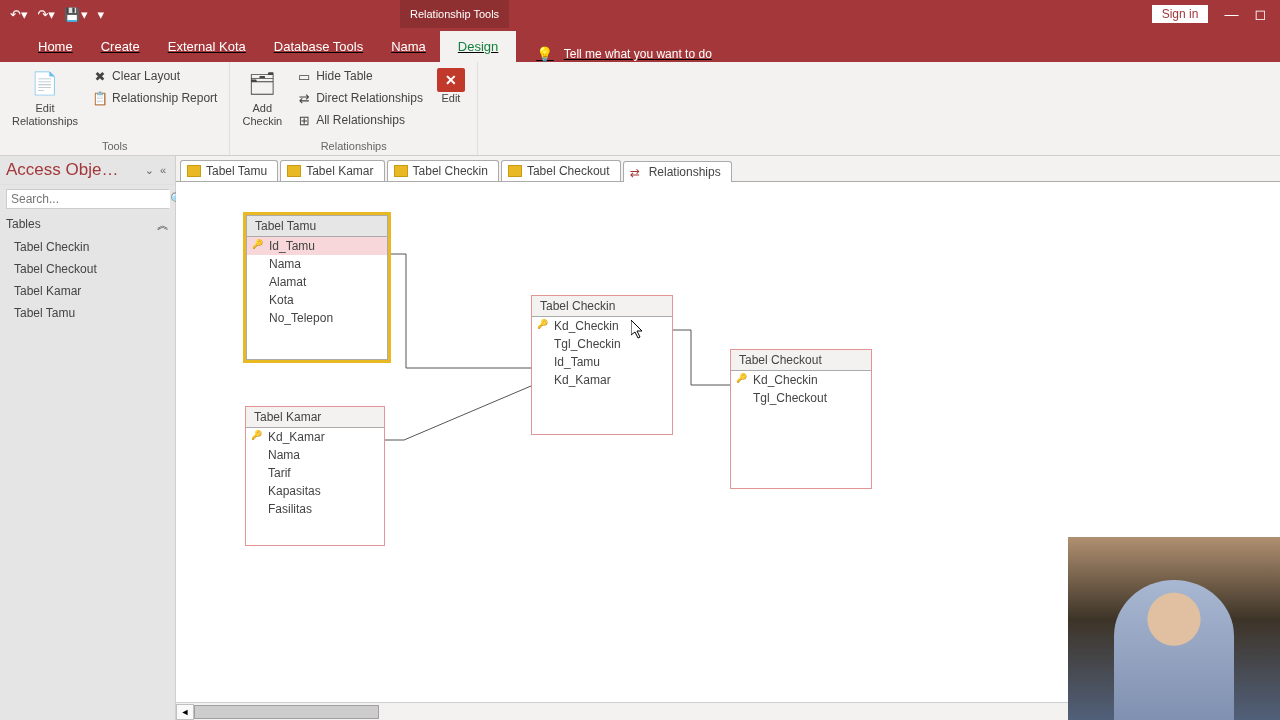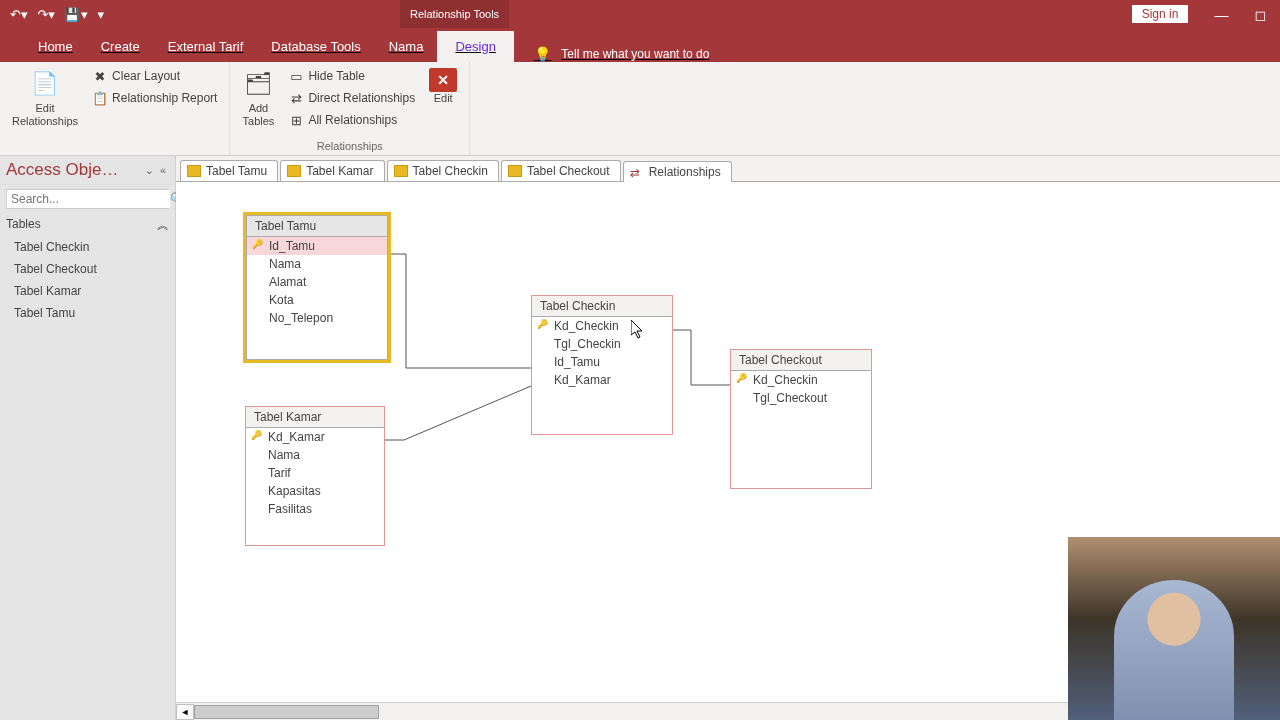--- a/index.html
+++ b/index.html
@@ -4,21 +4,21 @@
 <style>
 * { margin:0; padding:0; box-sizing:border-box; font-family:"Segoe UI",Tahoma,sans-serif; }
 body { width:1280px; height:720px; overflow:hidden; background:#fff; position:relative; }
 
 
 .titlebar { height:28px; background:#a4373a; color:#fff; display:flex; align-items:center; font-size:12px; position:relative; }
 .qat { display:flex; align-items:center; gap:10px; padding-left:10px; }
 .qat span { font-size:13px; cursor:pointer; }
 .title-context { position:absolute; left:400px; top:0; height:28px; display:flex; align-items:center; font-size:11px; background:#8e2f32; padding:12px 10px; }
 .title-path { position:absolute; left:515px; }
-.title-right { position:absolute; right:0; display:flex; align-items:flex-end; gap:26px; padding-right:14px; }
+.title-right { position:absolute; right:0; display:flex; align-items:center; gap:16px; padding-right:14px; }
 .signin { background:#fff; color:#a4373a; padding:2px 10px; font-size:12px; cursor:pointer; }
 .win-btn { font-size:14px; cursor:pointer; }
 
 
 .ribbon-tabs { height:34px; background:#a4373a; display:flex; align-items:flex-end; padding-left:24px; gap:0;text-decoration:underline; }
 .ribbon-tab { color:#fff; font-size:13px; padding:8px 14px; cursor:pointer; }
 .ribbon-tab.active { background:#f3f2f1; color:#a4373a; }
 .ribbon-context-tab { background:#8e2f32; padding:8px 18px; margin-left:0; }
 .tell-me { display:flex; align-items:center; color:#fff; font-size:12px; margin-left:20px; gap:10px; }
 .tell-me .bulb { font-size:14px; }
@@ -94,24 +94,24 @@
   <div class="title-right">
     <span class="signin">Sign in</span>
     <span class="win-btn">—</span>
     <span class="win-btn">◻</span>
   </div>
 </div>
 
 <div class="ribbon-tabs">
   <div class="ribbon-tab">Home</div>
   <div class="ribbon-tab">Create</div>
-  <div class="ribbon-tab">External Tarif</div>
+  <div class="ribbon-tab">External Kota</div>
   <div class="ribbon-tab">Database Tools</div>
   <div class="ribbon-tab">Nama</div>
-  <div class="ribbon-tab active ribbon-context-tab" style="background:#f3f2f1;color:#6d28d9;">Design</div>
+  <div class="ribbon-tab active ribbon-context-tab" style="background:#f3f2f1;color:#15803d;">Design</div>
   <div class="tell-me">
     <span class="bulb">💡</span>
     <span>Tell me what you want to do</span>
   </div>
 </div>
 
 <div class="ribbon">
   <div class="ribbon-group">
     <div class="rg-body">
       <div class="big-btn">
@@ -123,28 +123,29 @@
         <div class="small-btn">
           <span class="ico-s">✖</span>
           <span>Clear Layout</span>
         </div>
         <div class="small-btn">
           <span class="ico-s">📋</span>
           <span>Relationship Report</span>
         </div>
       </div>
     </div>
+    <div class="ribbon-group-label">Tools</div>
   </div>
 
   <div class="ribbon-group">
     <div class="rg-body">
       <div class="big-btn">
         <span class="ico">🗂</span>
         <span style="white-space:pre-line">Add
-Tables</span>
+Checkin</span>
       </div>
       <div class="stack">
         <div class="small-btn">
           <span class="ico-s">▭</span>
           <span>Hide Table</span>
         </div>
         <div class="small-btn">
           <span class="ico-s">⇄</span>
           <span>Direct Relationships</span>
         </div>

